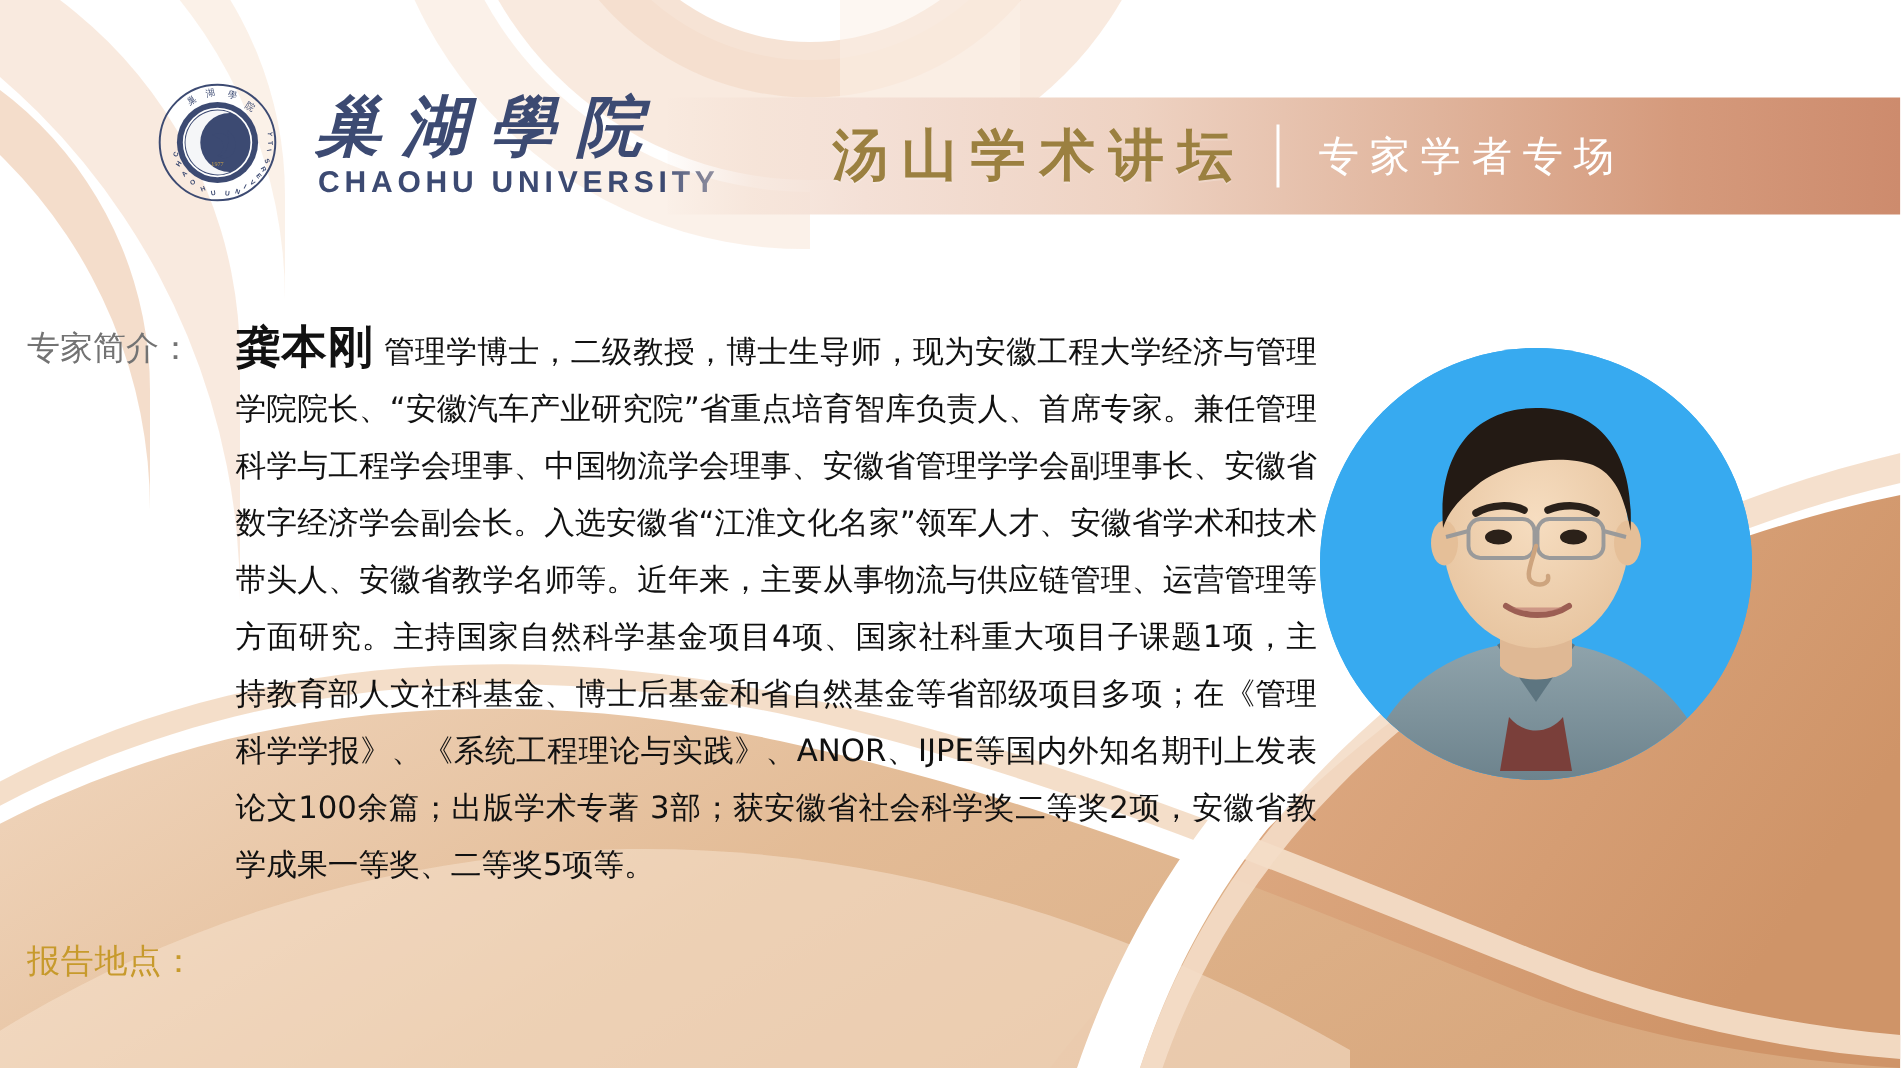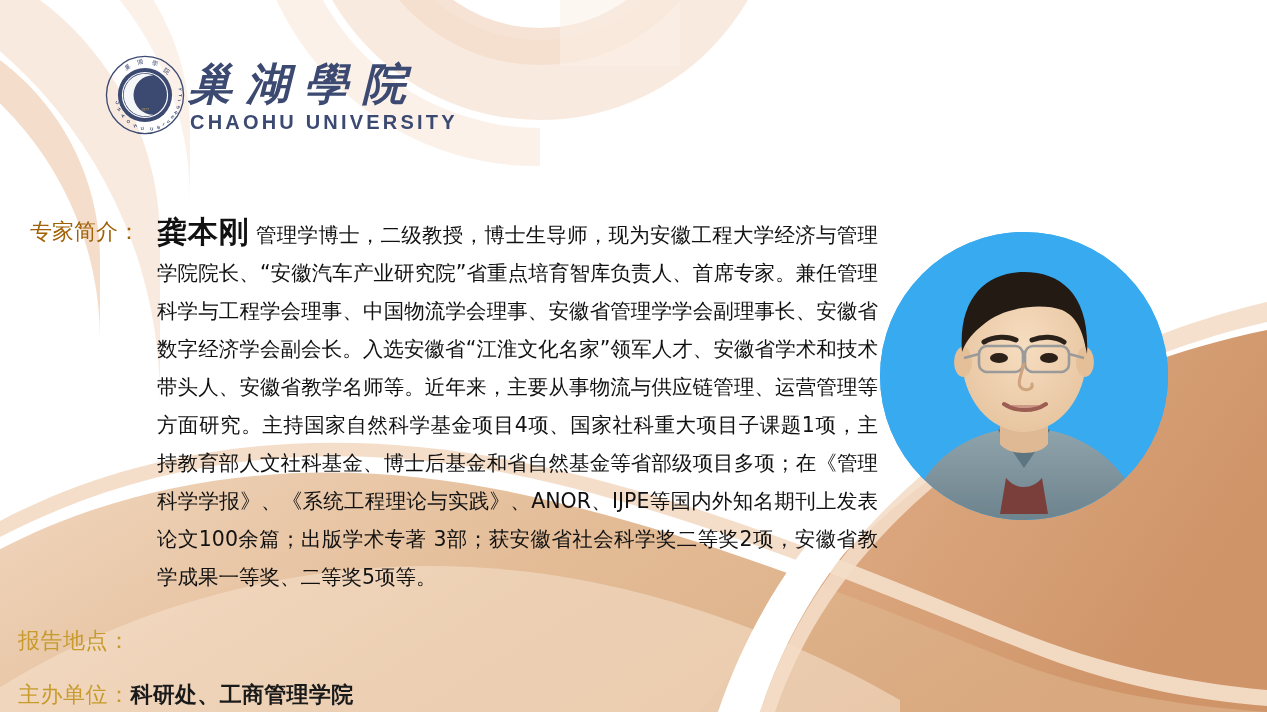--- a/index.html
+++ b/index.html
@@ -41,21 +41,21 @@
     top: 54px;
     display: flex;
     align-items: flex-start;
   }
   .logo-mark {
     width: 82px;
     height: 82px;
     flex: 0 0 82px;
   }
   .logo-words {
-    margin-left: 2px;
+    margin-left: 24px;
     margin-top: 2px;
   }
   .logo-cn {
     display: block;
     height: 54px;
   }
   .logo-en {
     display: block;
     font-family: "Liberation Sans", sans-serif;
     font-weight: bold;
@@ -138,24 +138,24 @@
 
   
   #bio {
     position: absolute;
     left: 18px;
     top: 213px;
     width: 860px;
   }
   #bio .bio-head {
     position: absolute;
-    left: 12px;
+    left: 0;
     top: 4px;
     font-family: Liberation Mono, monospace;
-    color: #a16207;
+    color: #737373;
     font-size: 22px;
     white-space: nowrap;
   }
   #bio .bio-body {
     font-family: "DejaVu Sans", "Liberation Sans", sans-serif;
     font-size: 20.5px;
     color: #111111;
     line-height: 38px;
     text-align: justify;
     text-justify: inter-character;
@@ -284,20 +284,25 @@
       </svg>
 
       <div class="logo-words">
         <svg class="logo-cn" width="270" height="54" viewBox="0 0 270 54" xmlns="http://www.w3.org/2000/svg">
           <text id="logo-cn-text" x="0" y="43" font-family="'DejaVu Serif','Liberation Serif',serif" font-size="44" font-style="italic" font-weight="bold" letter-spacing="14" fill="#3c4a72">巢湖學院</text>
         </svg>
         <span class="logo-en">CHAOHU  UNIVERSITY</span>
       </div>
     </div>
 
+    <div class="banner">
+      <span class="banner-main">汤山学术讲坛</span>
+      <span class="banner-divider"></span>
+      <span class="banner-sub">专家学者专场</span>
+    </div>
   </div>
 
 
   <div id="bio">
     <span class="bio-head">专家简介：</span>
     <div class="bio-body">
       <span class="bio-name">龚本刚</span><span> 管理学博士，二级教授，博士生导师，现为安徽工程大学经济与管理学院院长、“安徽汽车产业研究院”省重点培育智库负责人、首席专家。兼任管理科学与工程学会理事、中国物流学会理事、安徽省管理学学会副理事长、安徽省数字经济学会副会长。入选安徽省“江淮文化名家”领军人才、安徽省学术和技术带头人、安徽省教学名师等。近年来，主要从事物流与供应链管理、运营管理等方面研究。主持国家自然科学基金项目4项、国家社科重大项目子课题1项，主持教育部人文社科基金、博士后基金和省自然基金等省部级项目多项；在《管理科学学报》、《系统工程理论与实践》、ANOR、IJPE等国内外知名期刊上发表论文100余篇；出版学术专著 3部；获安徽省社会科学奖二等奖2项，安徽省教学成果一等奖、二等奖5项等。</span>
     </div>
   </div>
 
@@ -348,18 +353,14 @@
       <path d="M 124,172 C 136,180 154,180 166,172" stroke="#9c5e53" stroke-width="4" fill="none" stroke-linecap="round"></path>
       <path d="M 128,173 C 138,177 152,177 162,173" fill="#c08076" opacity="0.7"></path>
     </svg>
   </div>
 
 
   <div class="row" id="row-place">
     <span class="label">报告地点：</span>
   </div>
 
-  <div class="row" id="row-host">
-    <span class="label">主办单位：</span>
-    <span class="value-bold">科研处、工商管理学院</span>
-  </div>
 
 </div>
 
 </body></html>

